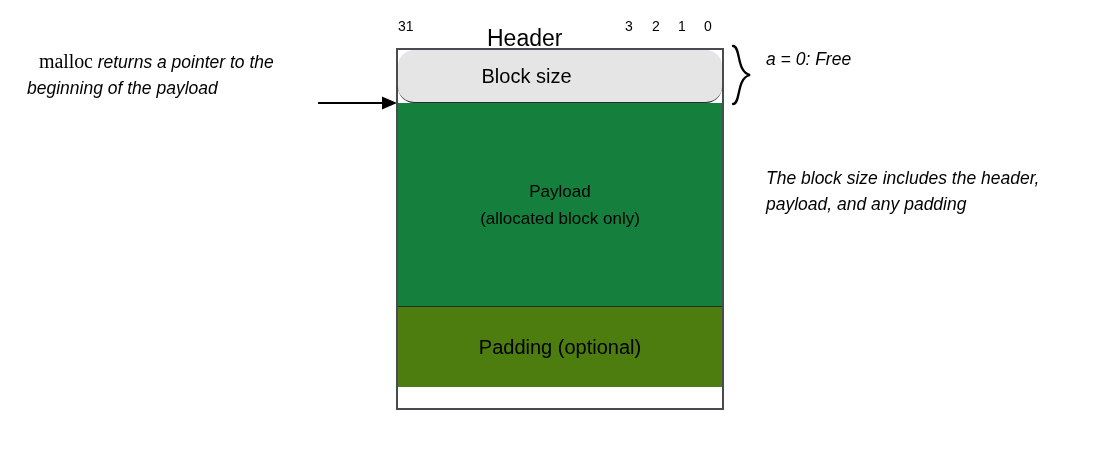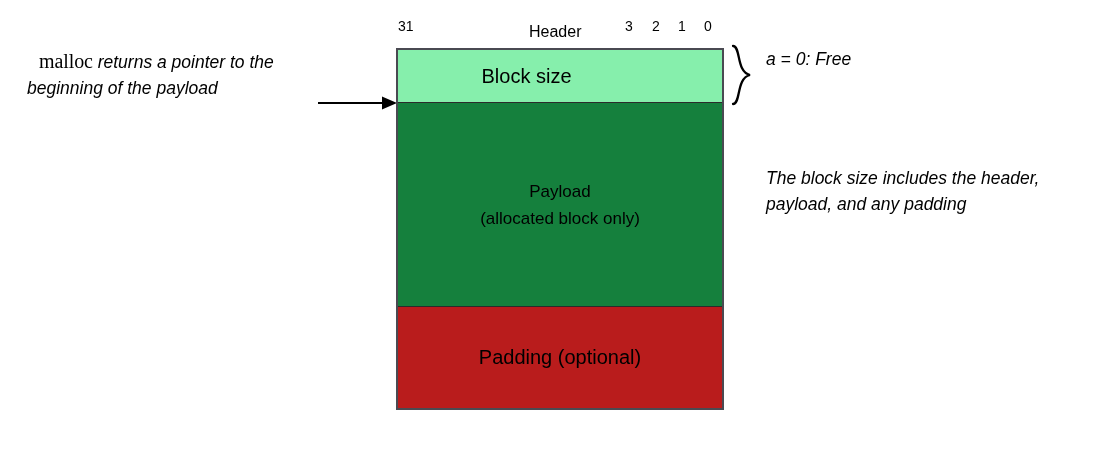--- a/index.html
+++ b/index.html
@@ -61,25 +61,24 @@
   }
   #bit-31 { left: 398px; top: 20px; }
   #bit-3  { left: 625px; top: 20px; }
   #bit-2  { left: 652px; top: 20px; }
   #bit-1  { left: 678px; top: 20px; }
   #bit-0  { left: 704px; top: 20px; }
 
   #header-caption {
     position: absolute;
     left: 487px;
-    top: 21px;
-    font-size: 16px;
+    top: 27px;
+    font-size: 23px;
     line-height: 22px;
     white-space: nowrap;
-    margin-left: 42px;
   }
 
   
   #block-diagram {
     position: absolute;
     left: 396px;
     top: 48px;
     width: 328px;
     height: 362px;
     box-sizing: border-box;
@@ -95,21 +94,22 @@
     display: flex;
     align-items: center;
     justify-content: center;
     text-align: center;
   }
 
   #header-row {
     top: 0;
     height: 53px;
     border-bottom: 1.6px solid #2b2b2b;
-    background: #86efac;
+    background: #e5e5e5;
+    border-radius: 16px;
   }
   #header-blocksize {
     position: absolute;
     left: 0;
     top: 0;
     width: 257px;
     height: 100%;
     display: flex;
     align-items: center;
     justify-content: center;
@@ -137,22 +137,22 @@
     border-bottom: 1.6px solid #2b2b2b;
     background: #15803d;
     flex-direction: column;
     justify-content: center;
     font-size: 17px;
     line-height: 27px;
   }
 
   #padding-row {
     top: 257px;
-    height: 101px;
-    background: #b91c1c;
+    height: 80px;
+    background: #4d7c0f;
     font-size: 20px;
   }
 
   
   #flag-brace {
     position: absolute;
     left: 730px;
     top: 44px;
     width: 26px;
     height: 62px;

